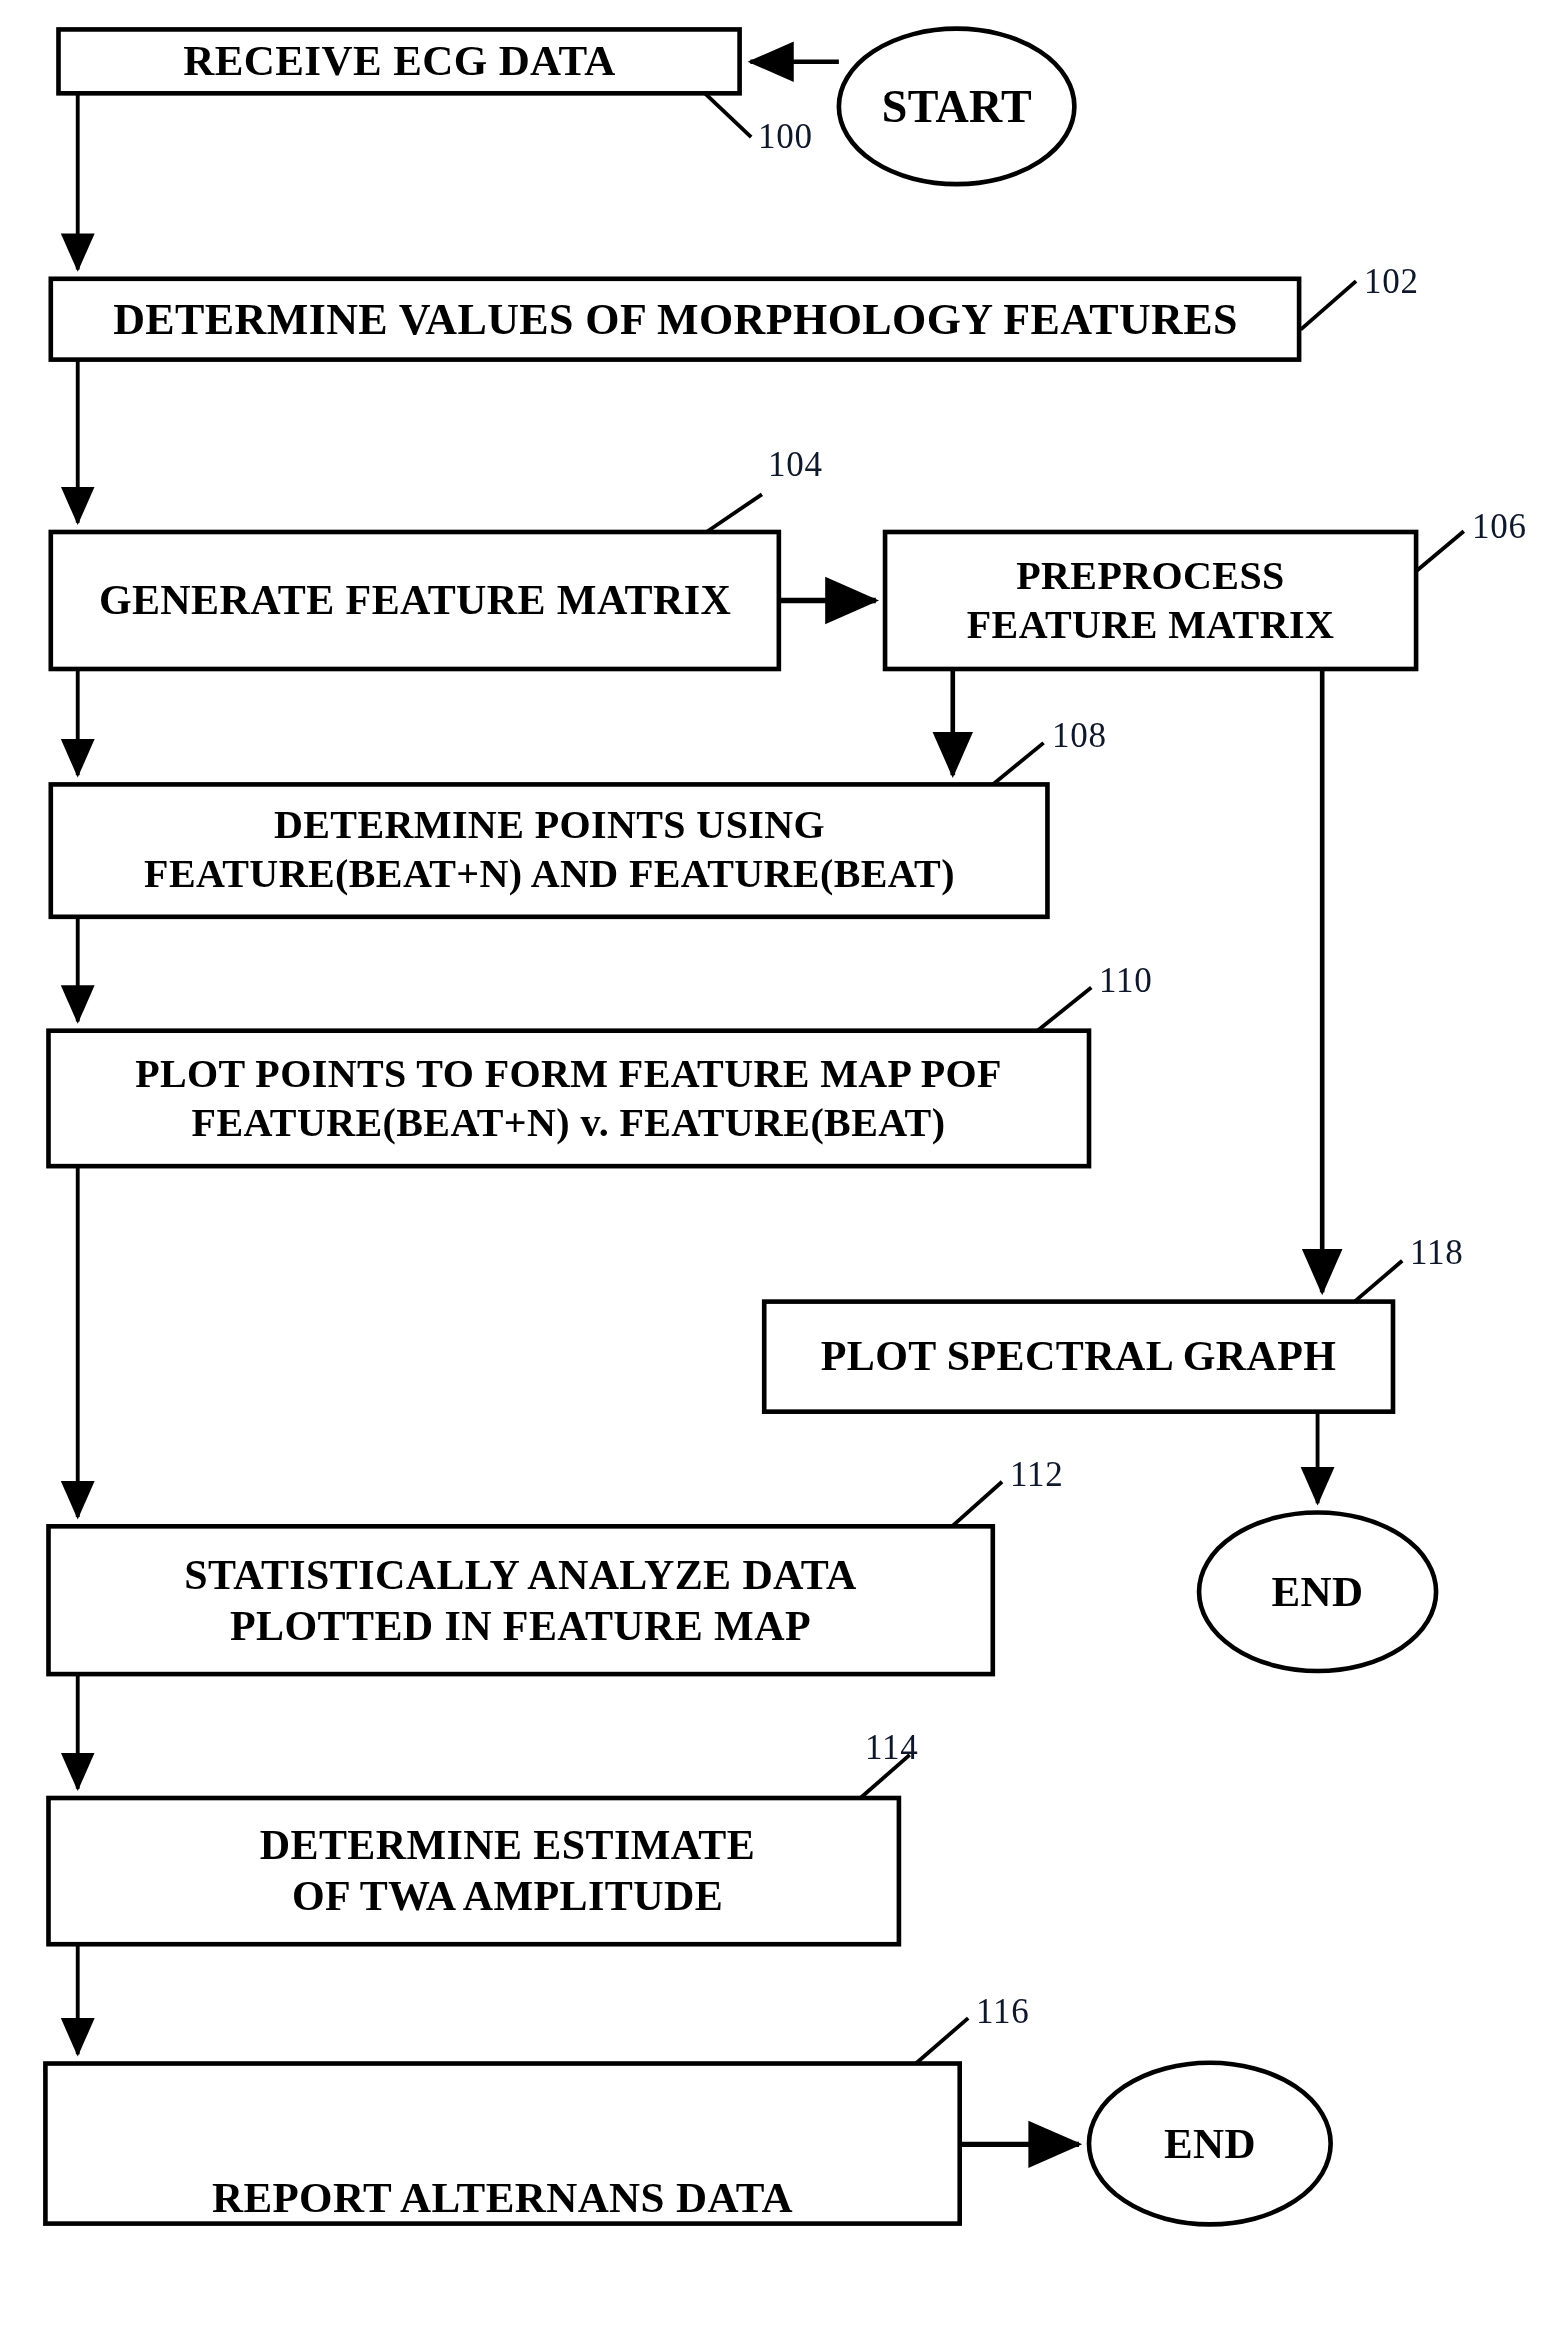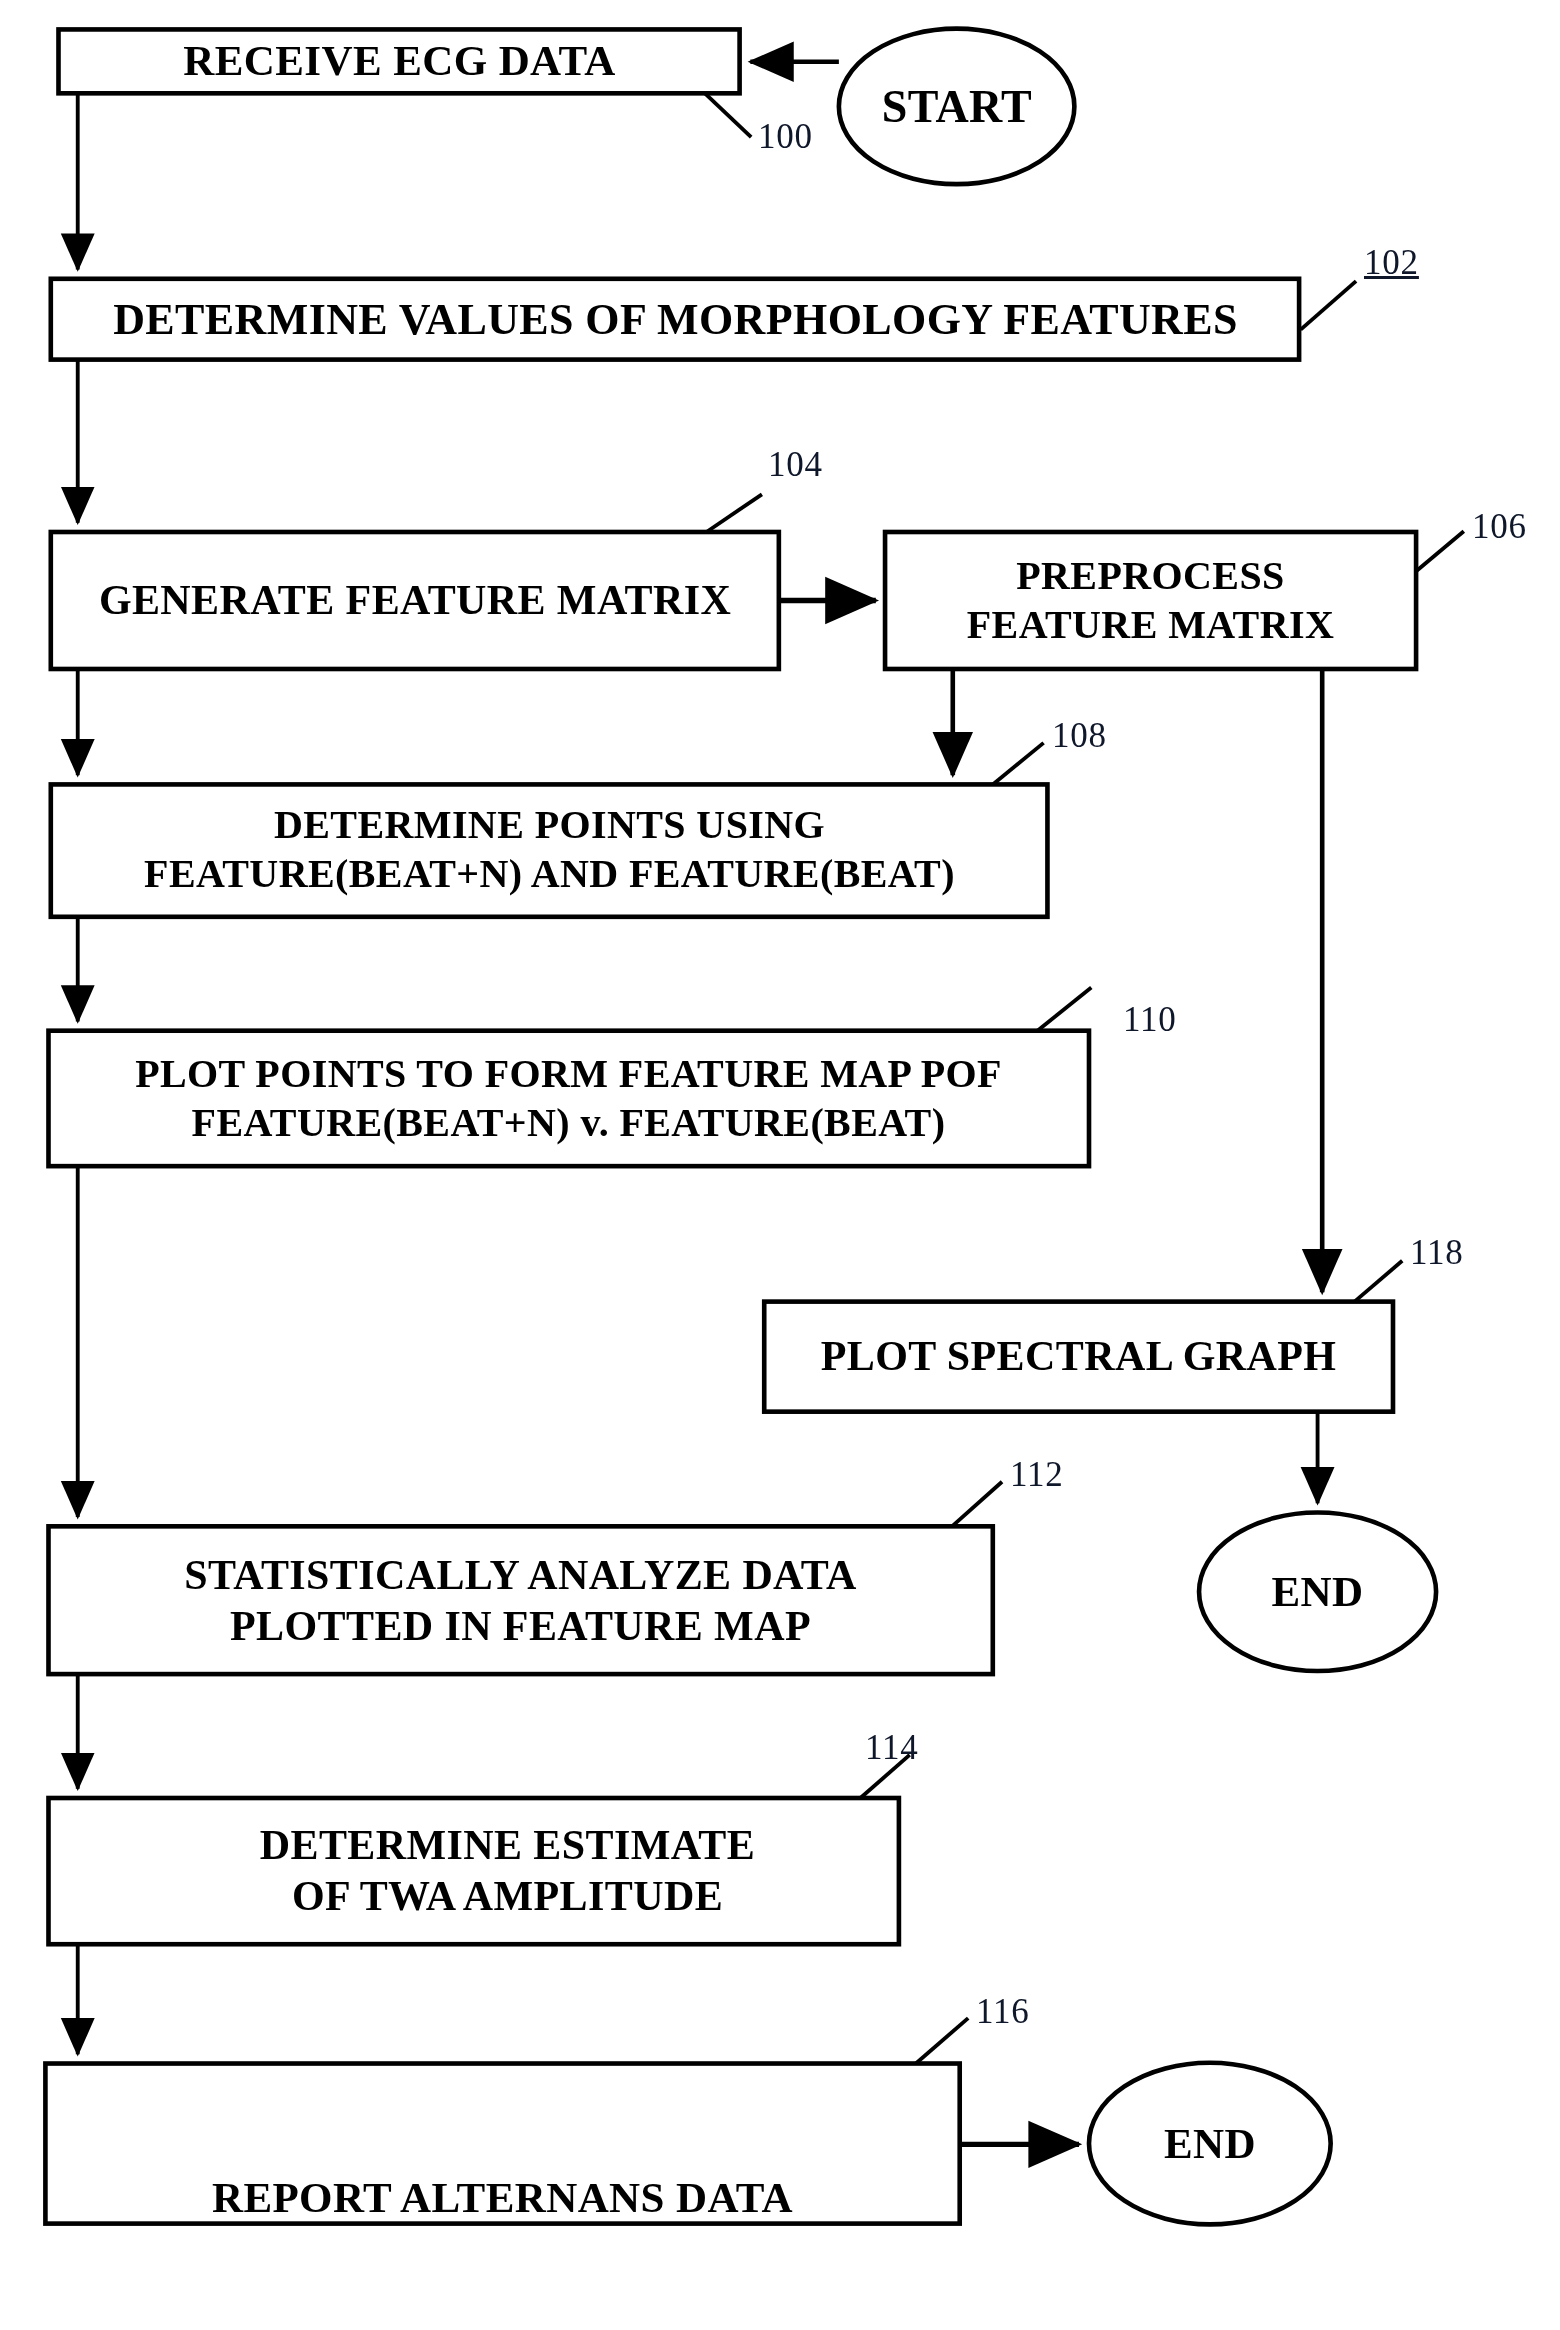--- a/index.html
+++ b/index.html
@@ -178,29 +178,29 @@
   <div class="node-text" style="left:45px; top:2064px; width:915px; height:160px; font-size:43px;justify-content:flex-end;">
     <span>REPORT ALTERNANS DATA</span>
   </div>
 
   <div class="node-text" style="left:1089px; top:2063px; width:242px; height:162px; font-size:43px;">
     <span>END</span>
   </div>
 
   <div class="ref-label" style="left:758px; top:117px;">100</div>
 
-  <div class="ref-label" style="left:1364px; top:243px;text-decoration:underline;">102</div>
+  <div class="ref-label" style="left:1364px; top:262px;">102</div>
 
   <div class="ref-label" style="left:768px; top:445px;text-align:center;">104</div>
 
   <div class="ref-label" style="left:1472px; top:507px;">106</div>
 
   <div class="ref-label" style="left:1052px; top:716px;">108</div>
 
-  <div class="ref-label" style="left:1123px; top:961px;margin-top:39px;">110</div>
+  <div class="ref-label" style="left:1099px; top:961px;">110</div>
 
   <div class="ref-label" style="left:1010px; top:1455px;">112</div>
 
   <div class="ref-label" style="left:865px; top:1728px;">114</div>
 
   <div class="ref-label" style="left:976px; top:1992px;">116</div>
 
   <div class="ref-label" style="left:1410px; top:1233px;">118</div>
 
 </div>

